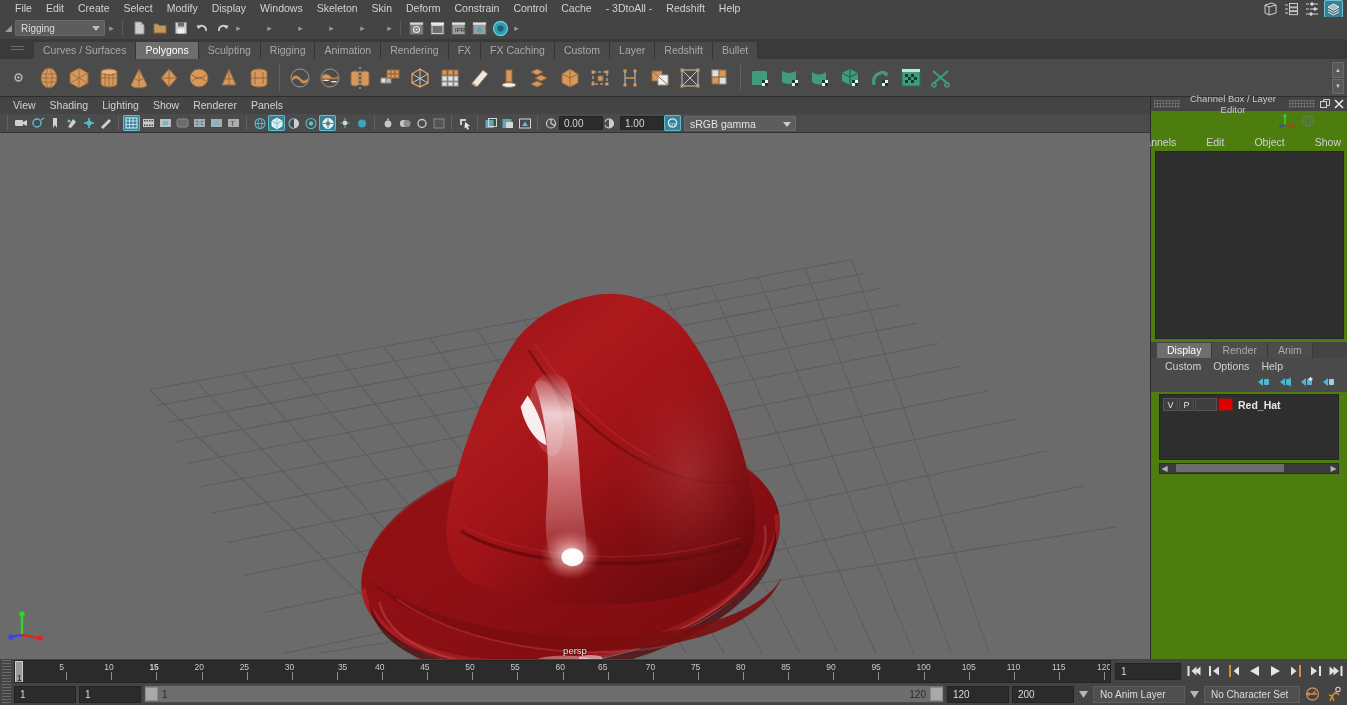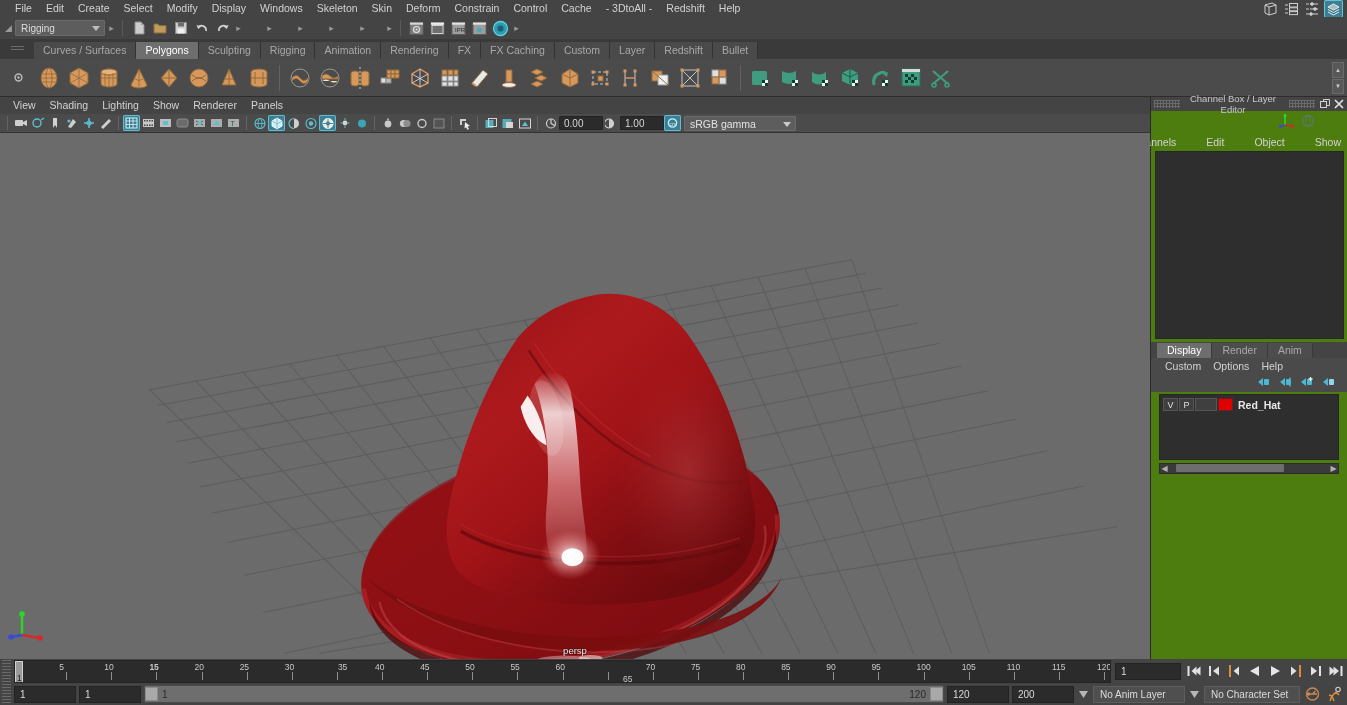--- a/index.html
+++ b/index.html
@@ -1147,21 +1147,21 @@
         <span class="ts-tick" style="left: 360px; top: 1px;">40</span>
         <span class="ts-mark" style="left: 367px;"></span>
         <span class="ts-tick" style="left: 405.125px; top: 1px;">45</span>
         <span class="ts-mark" style="left: 412.125px;"></span>
         <span class="ts-tick" style="left: 450.25px; top: 1px;">50</span>
         <span class="ts-mark" style="left: 457.25px;"></span>
         <span class="ts-tick" style="left: 495.375px; top: 1px;">55</span>
         <span class="ts-mark" style="left: 502.375px;"></span>
         <span class="ts-tick" style="left: 540.5px; top: 1px;">60</span>
         <span class="ts-mark" style="left: 547.5px;"></span>
-        <span class="ts-tick" style="left: 608px; top: 1px; margin-top: 12px;">65</span>
+        <span class="ts-tick" style="left: 583px; top: 1px;">65</span>
         <span class="ts-mark" style="left: 592.625px;"></span>
         <span class="ts-tick" style="left: 630.75px; top: 1px;">70</span>
         <span class="ts-mark" style="left: 637.75px;"></span>
         <span class="ts-tick" style="left: 675.875px; top: 1px;">75</span>
         <span class="ts-mark" style="left: 682.875px;"></span>
         <span class="ts-tick" style="left: 721px; top: 1px;">80</span>
         <span class="ts-mark" style="left: 728px;"></span>
         <span class="ts-tick" style="left: 766.125px; top: 1px;">85</span>
         <span class="ts-mark" style="left: 773.125px;"></span>
         <span class="ts-tick" style="left: 811.25px; top: 1px;">90</span>

